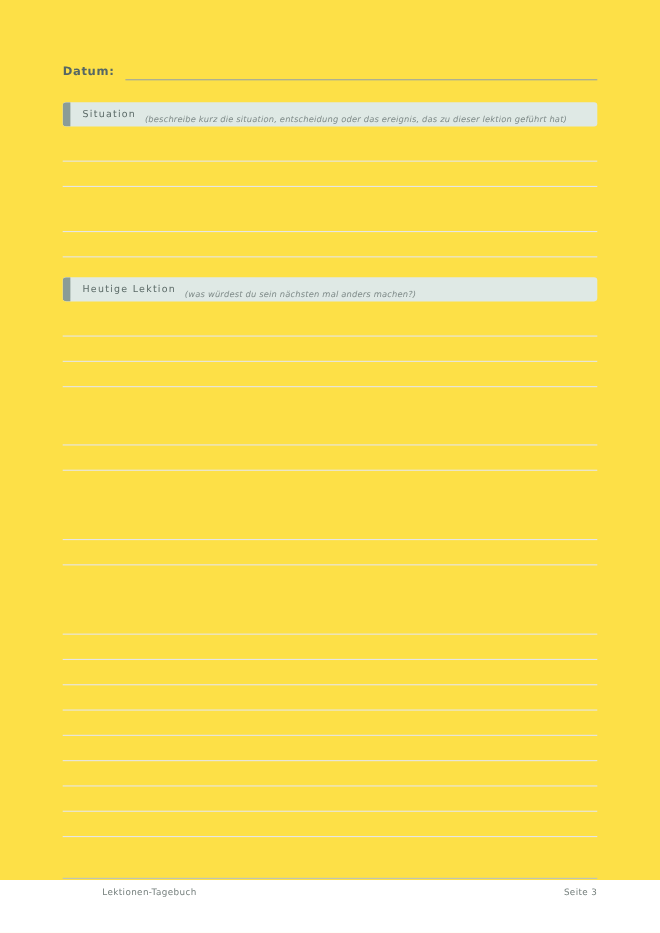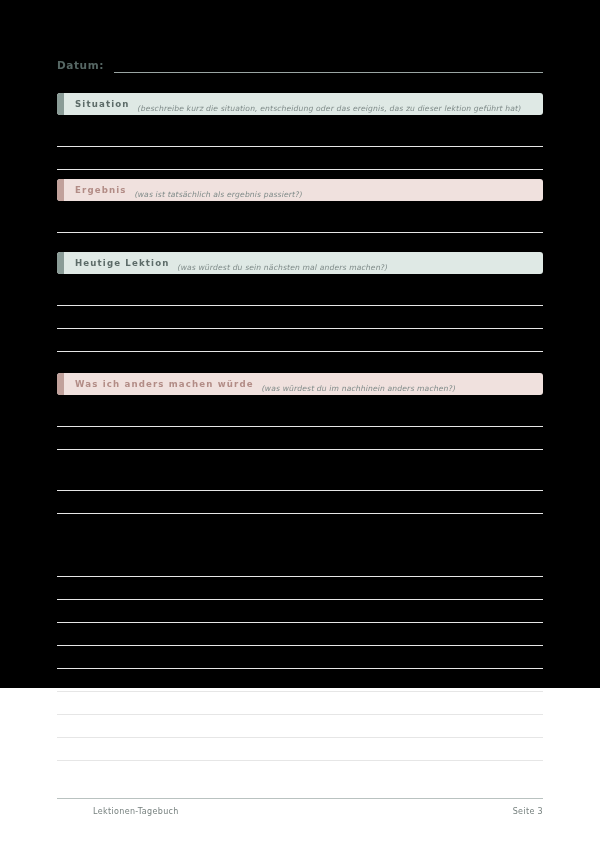--- a/index.html
+++ b/index.html
@@ -11,22 +11,22 @@
     width: 600px;
     height: 848px;
     font-family: "DejaVu Sans", sans-serif;
     -webkit-font-smoothing: antialiased;
     overflow: hidden;
   }
 
   .page {
     position: relative;
     width: 600px;
-    height: 688px;
-    background: #000000;
+    height: 800px;
+    background: #fde047;
     box-sizing: border-box;
   }
 
   
   .datum-row {
     position: absolute;
     left: 57px;
     top: 58px;
     width: 486px;
     display: flex;
@@ -67,21 +67,21 @@
   .section-header .accent {
     position: absolute;
     left: 0;
     top: 0;
     bottom: 0;
     width: 7px;
     border-radius: 3px 0 0 3px;
   }
   .section-title {
     font-size: 8.6px;
-    font-weight: bold;
+    font-weight: normal;
     letter-spacing: 1.15px;
     white-space: nowrap;
   }
   .section-hint {
     font-size: 7.6px;
     font-style: italic;
     color: #7e8a88;
     margin-left: 8px;
     letter-spacing: 0.15px;
     white-space: nowrap;
@@ -142,48 +142,38 @@
           <span class="accent"></span>
           <span class="section-title">Situation</span>
           <span class="section-hint">(beschreibe kurz die situation, entscheidung oder das ereignis, das zu dieser lektion geführt hat)</span>
         </div>
         <div class="lines">
           <div class="write-line"></div>
           <div class="write-line"></div>
         </div>
       </div>
       <div class="section sec-pink" style="top: 179px;">
-        <div class="section-header">
-          <span class="accent"></span>
-          <span class="section-title">Ergebnis</span>
-          <span class="section-hint">(was ist tatsächlich als ergebnis passiert?)</span>
-        </div>
         <div class="lines">
           <div class="write-line"></div>
           <div class="write-line"></div>
         </div>
       </div>
       <div class="section sec-green" style="top: 252px;">
         <div class="section-header">
           <span class="accent"></span>
           <span class="section-title">Heutige Lektion</span>
           <span class="section-hint">(was würdest du sein nächsten mal anders machen?)</span>
         </div>
         <div class="lines">
           <div class="write-line"></div>
           <div class="write-line"></div>
           <div class="write-line"></div>
         </div>
       </div>
       <div class="section sec-pink" style="top: 373px;">
-        <div class="section-header">
-          <span class="accent"></span>
-          <span class="section-title">Was ich anders machen würde</span>
-          <span class="section-hint">(was würdest du im nachhinein anders machen?)</span>
-        </div>
         <div class="lines">
           <div class="write-line"></div>
           <div class="write-line"></div>
         </div>
       </div>
       <div class="section sec-green" style="top: 459px;">
         <div class="lines">
           <div class="write-line"></div>
           <div class="write-line"></div>
         </div>

